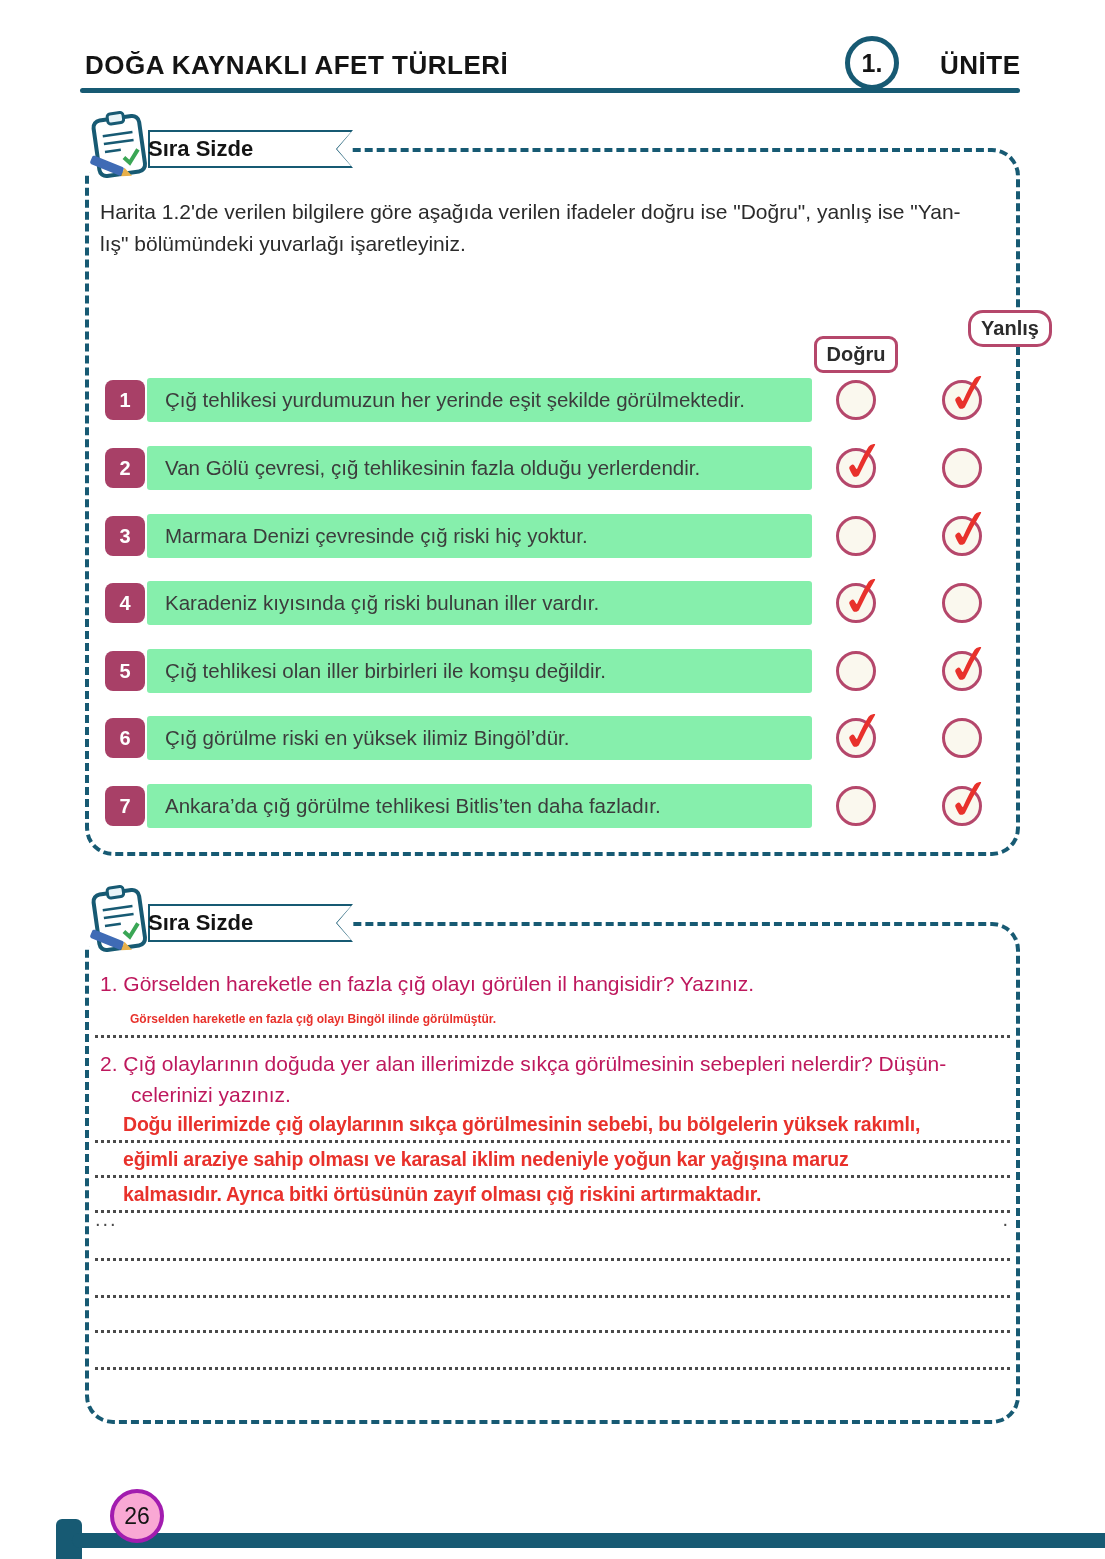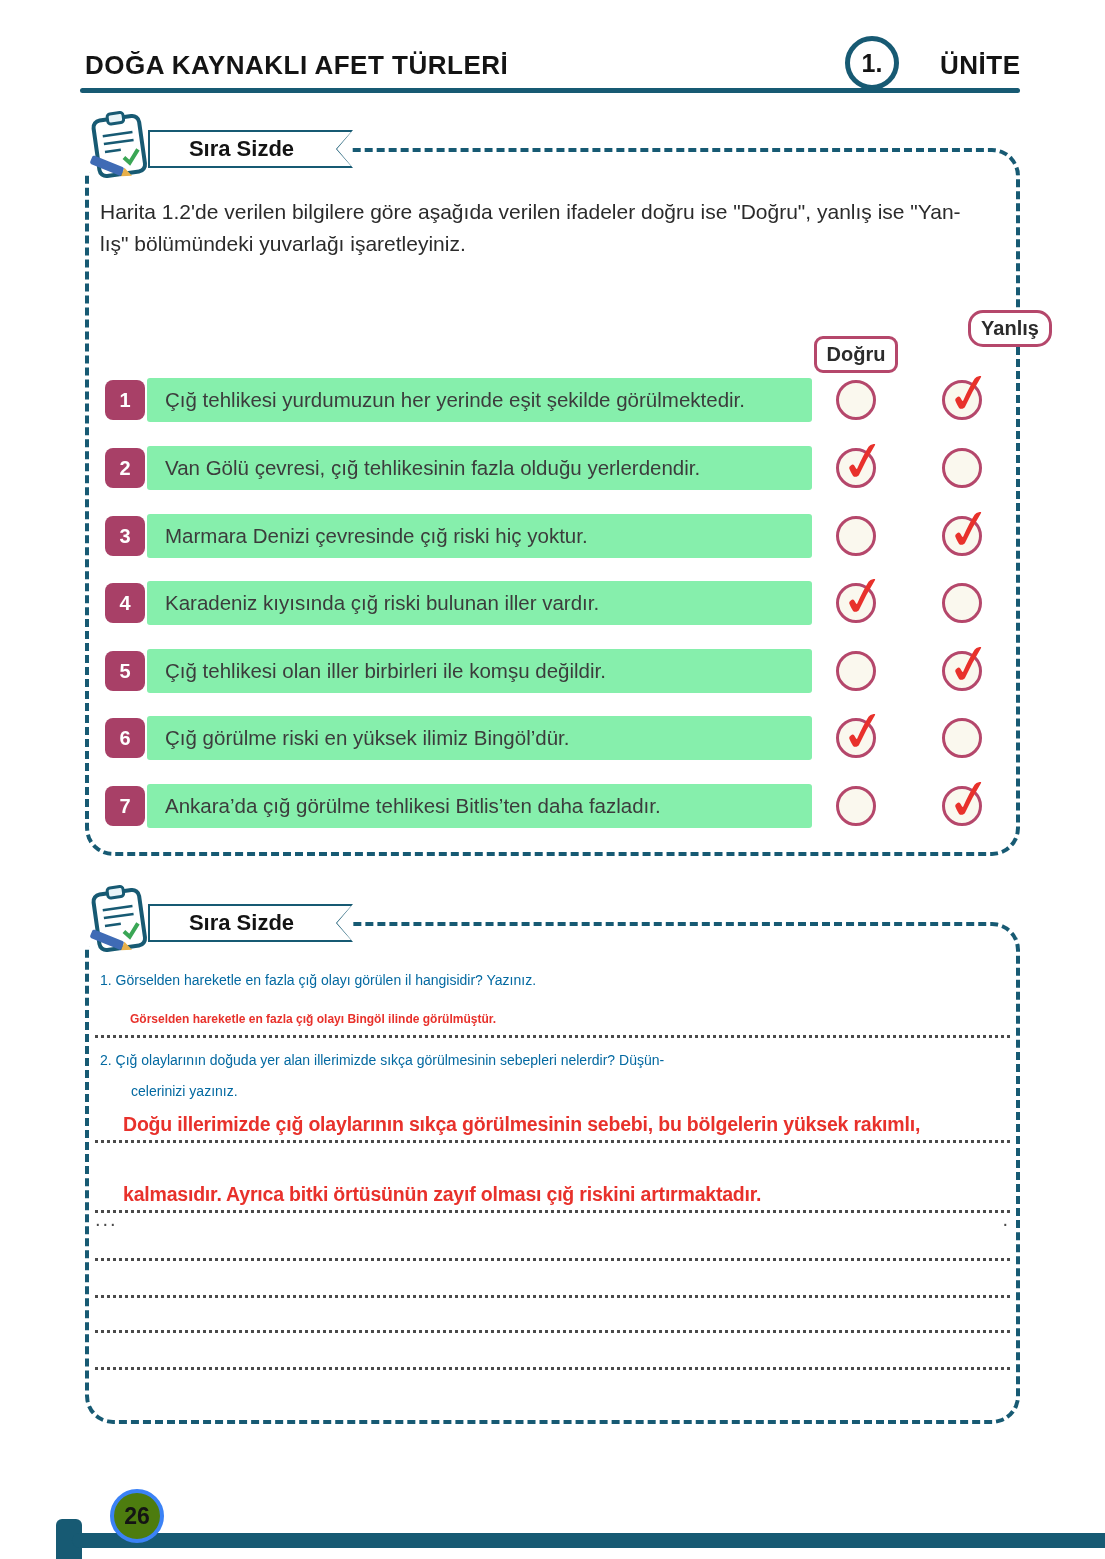--- a/index.html
+++ b/index.html
@@ -15,51 +15,51 @@
 
   
   .dash-box { position:absolute; border:4px dashed #175a73; border-radius:28px; background:transparent; }
   #box1 { left:85px; top:148px; width:935px; height:708px; }
   #box2 { left:85px; top:922px; width:935px; height:502px; }
 
   .banner-bg { position:absolute; background:#fff; z-index:2; }
   .ribbon-wrap { position:absolute; width:205px; height:38px; z-index:4; }
   .ribbon-outer { position:absolute; inset:0; background:#175a73; clip-path:polygon(0 0, 100% 0, calc(100% - 16px) 50%, 100% 100%, 0 100%); }
   .ribbon-inner { position:absolute; inset:2px; background:#fff; clip-path:polygon(0 0, 100% 0, calc(100% - 15px) 50%, 100% 100%, 0 100%); }
-  .ribbon-text { position:relative; display:block; width:calc(100% - 18px); text-align:center; line-height:38px; font-size:22px; font-weight:bold; color:#141414; }
+  .ribbon-text { position:relative; display:block; width:calc(100% - 18px); line-height:38px; font-size:22px; font-weight:bold; color:#141414; }
   .clip-icon { position:absolute; width:70px; height:72px; z-index:5; }
 
   .instruction { position:absolute; left:100px; width:915px; font-size:21px; color:#2b2b2b; line-height:31px; white-space:nowrap; }
 
   
   .col-pill { position:absolute; top:310px; width:84px; height:37px; border:3px solid #b5476b; border-radius:9px; background:#fff; display:flex; align-items:center; justify-content:center; font-size:20px; font-weight:bold; color:#2b2b2b; }
   #pill-true { left:814px;margin-top:26px; }
   #pill-false { left:968px;border-radius:15px; }
 
   
   .tf-row { position:absolute; left:0; width:1105px; height:44px; }
   .num-badge { position:absolute; left:105px; top:2px; width:40px; height:40px; background:#a84067; border-radius:8px; color:#fff; font-size:20px; font-weight:bold; display:flex; align-items:center; justify-content:center; }
   .stmt { position:absolute; left:147px; top:0; width:665px; height:44px; background:#86efac; border-radius:3px; font-size:20.5px; color:#3c3c3c; line-height:44px; padding-left:18px; white-space:nowrap; overflow:hidden; }
   .circle { position:absolute; top:2px; width:40px; height:40px; border:3px solid #b5476b; border-radius:50%; background:#faf8ee; }
   .c-true { left:836px; }
   .c-false { left:942px; }
   .circle.checked::before { content:"✓"; position:absolute; left:1px; top:-22px; font-size:56px; font-weight:bold; color:#e8312b; transform:rotate(-8deg); font-family:"DejaVu Sans", sans-serif; }
 
   
-  .q-text { position:absolute; font-size:14px; color:#0369a1; white-space:nowrap; }
+  .q-text { position:absolute; font-size:21px; color:#be185d; white-space:nowrap; }
   .ans-line { position:absolute; left:95px; width:915px; border-bottom:3px dotted #4a4a4a; color:#e8312b; font-weight:bold; white-space:nowrap; overflow:visible; }
   .ans-line.red-a1 { top:1002px; height:36px; font-size:12px; padding-left:35px; line-height:34px; }
   .a2 { height:35px; font-size:19.5px; line-height:33px; padding-left:28px; letter-spacing:-0.2px; }
   .partial-line { position:absolute; left:95px; width:915px; top:1208px; height:30px; color:#4a4a4a; font-size:20px; display:flex; justify-content:space-between; letter-spacing:2px; }
   .blank-line { position:absolute; left:95px; width:915px; height:2px; border-bottom:3px dotted #4a4a4a; }
 
   
   .footer-bar { position:absolute; left:72px; top:1533px; width:1033px; height:15px; background:#175a73; border-radius:8px 0 0 8px; }
   .footer-stub { position:absolute; left:56px; top:1519px; width:26px; height:40px; background:#175a73; border-radius:6px 6px 0 0; }
-  .page-num-circle { position:absolute; left:110px; top:1489px; width:54px; height:54px; border:4px solid #3b82f6; border-radius:50%; background:#4d7c0f; z-index:3; display:flex; align-items:center; justify-content:center; font-size:23px; font-weight:bold; color:#141414; }
+  .page-num-circle { position:absolute; left:110px; top:1489px; width:54px; height:54px; border:4px solid #a21caf; border-radius:50%; background:#f9a8d4; z-index:3; display:flex; align-items:center; justify-content:center; font-size:23px; font-weight:normal; color:#141414; }
 </style>
 </head>
 <body>
 
 <div class="page">
 
   <div class="page-title">DOĞA KAYNAKLI AFET TÜRLERİ</div>
   <div class="header-rule"></div>
   <div class="unit-circle">1.</div>
   <div class="unit-label">ÜNİTE</div>
@@ -157,20 +157,21 @@
     <span class="ribbon-text">Sıra Sizde</span>
   </div>
 
   <div class="q-text" style="left:100px; top:972px;">1.  Görselden hareketle en fazla çığ olayı görülen il hangisidir? Yazınız.</div>
   <div class="ans-line red-a1">Görselden hareketle en fazla çığ olayı Bingöl ilinde görülmüştür.</div>
 
   <div class="q-text" style="left:100px; top:1052px;">2.  Çığ olaylarının doğuda yer alan illerimizde sıkça görülmesinin sebepleri nelerdir? Düşün-</div>
   <div class="q-text" style="left:131px; top:1083px;">celerinizi yazınız.</div>
 
   <div class="ans-line a2" style="top:1108px;">Doğu illerimizde çığ olaylarının sıkça görülmesinin sebebi, bu bölgelerin yüksek rakımlı,</div>
+  <div class="ans-line a2" style="top:1143px;">eğimli araziye sahip olması ve karasal iklim nedeniyle yoğun kar yağışına maruz</div>
   <div class="ans-line a2" style="top:1178px;">kalmasıdır. Ayrıca bitki örtüsünün zayıf olması çığ riskini artırmaktadır.</div>
 
   <div class="partial-line">
     <span>...</span>
     <span>.</span>
   </div>
 
   <div class="blank-line" style="top:1258px;"></div>
   <div class="blank-line" style="top:1295px;"></div>
   <div class="blank-line" style="top:1330px;"></div>

